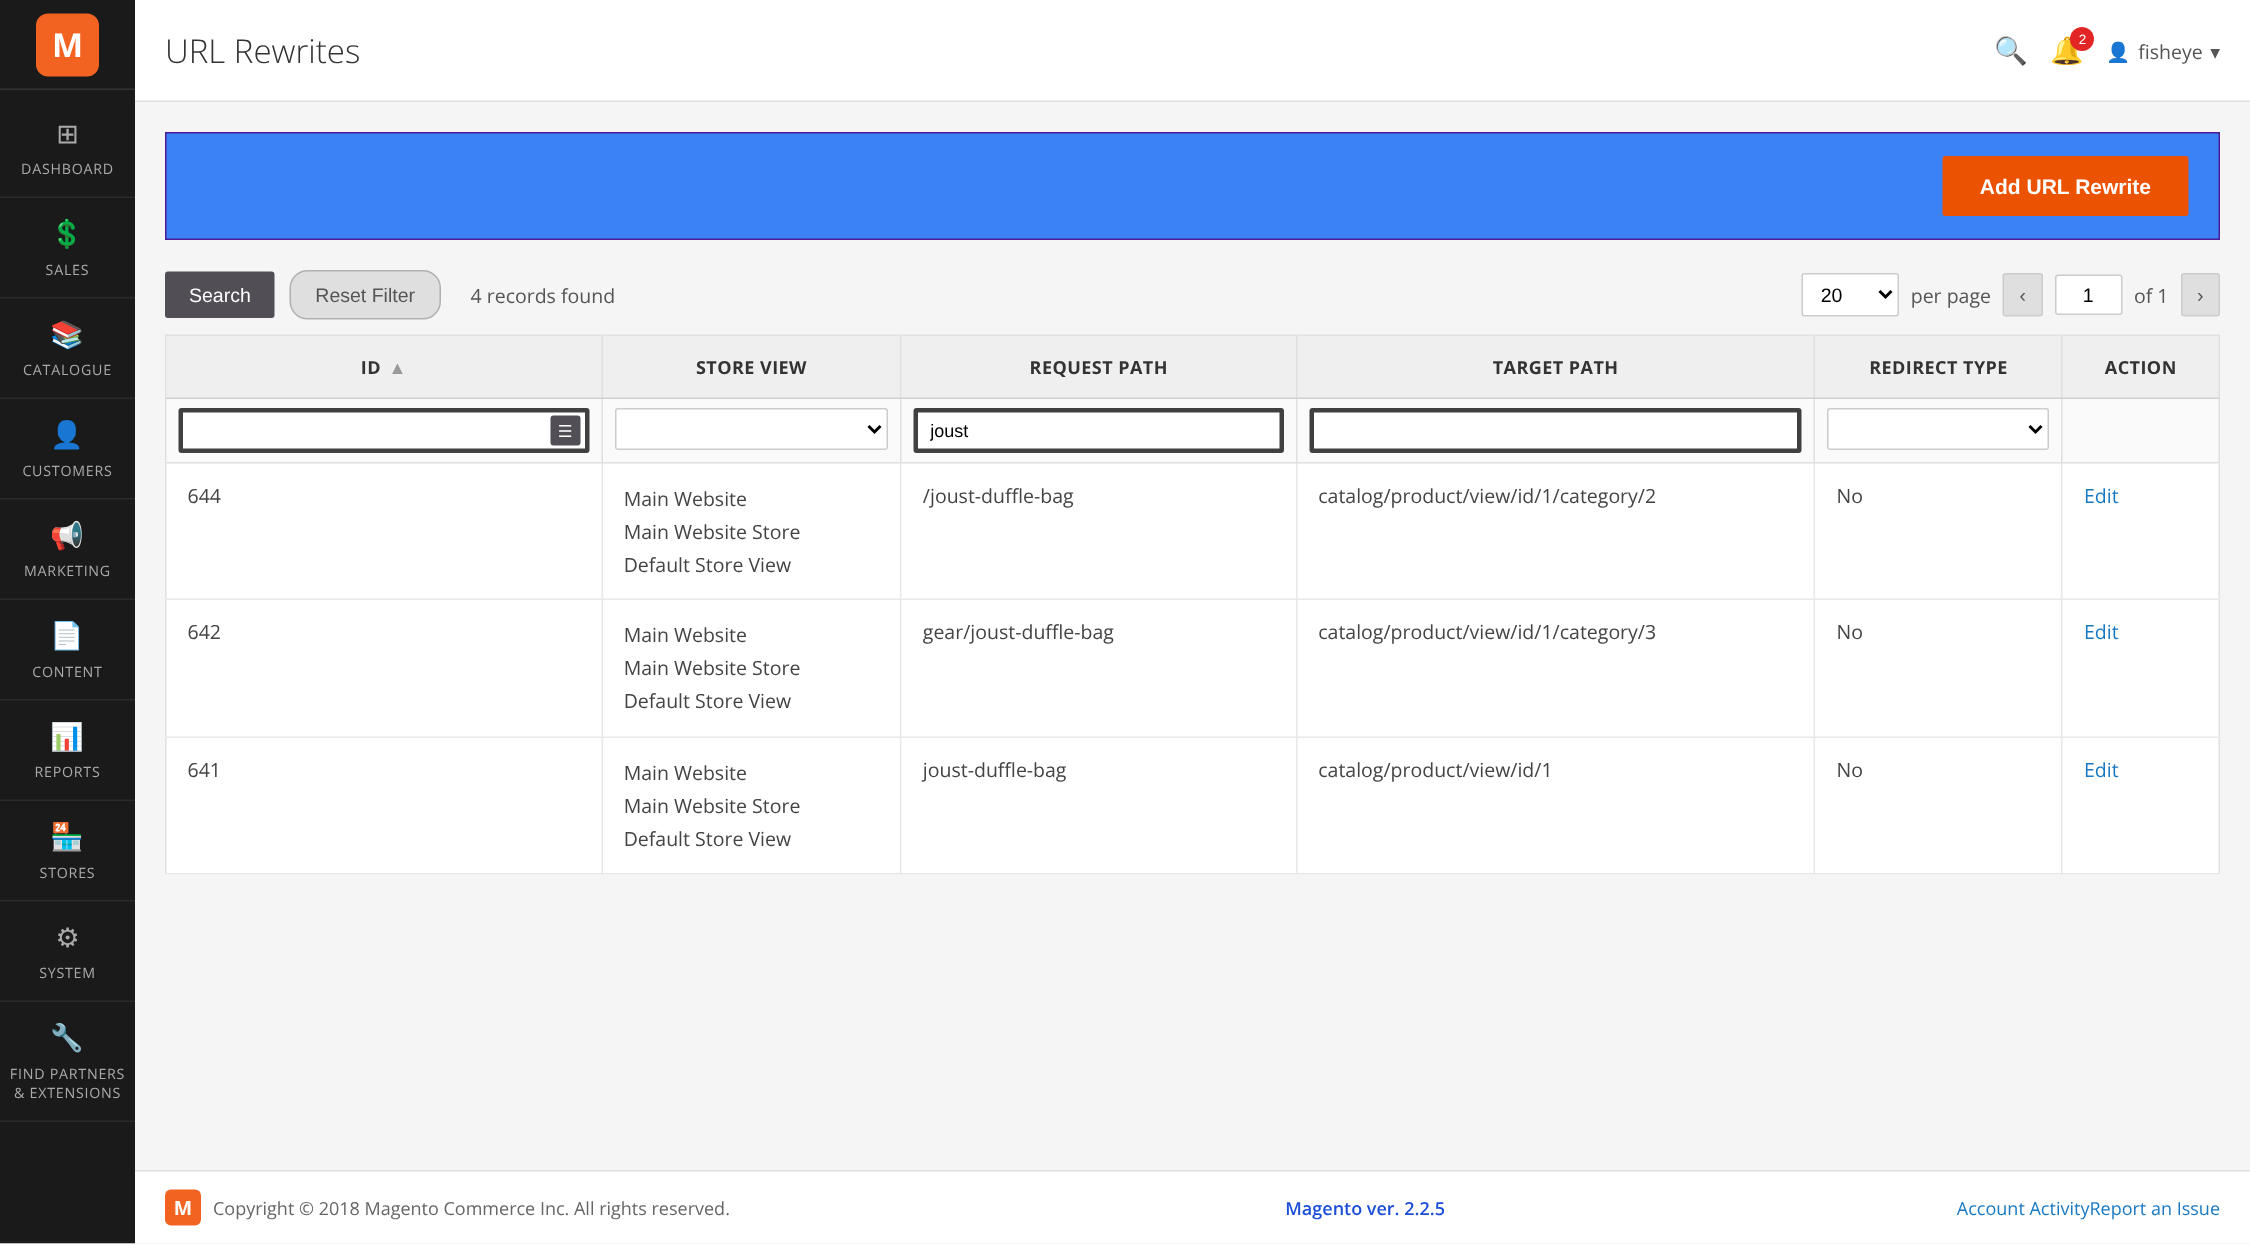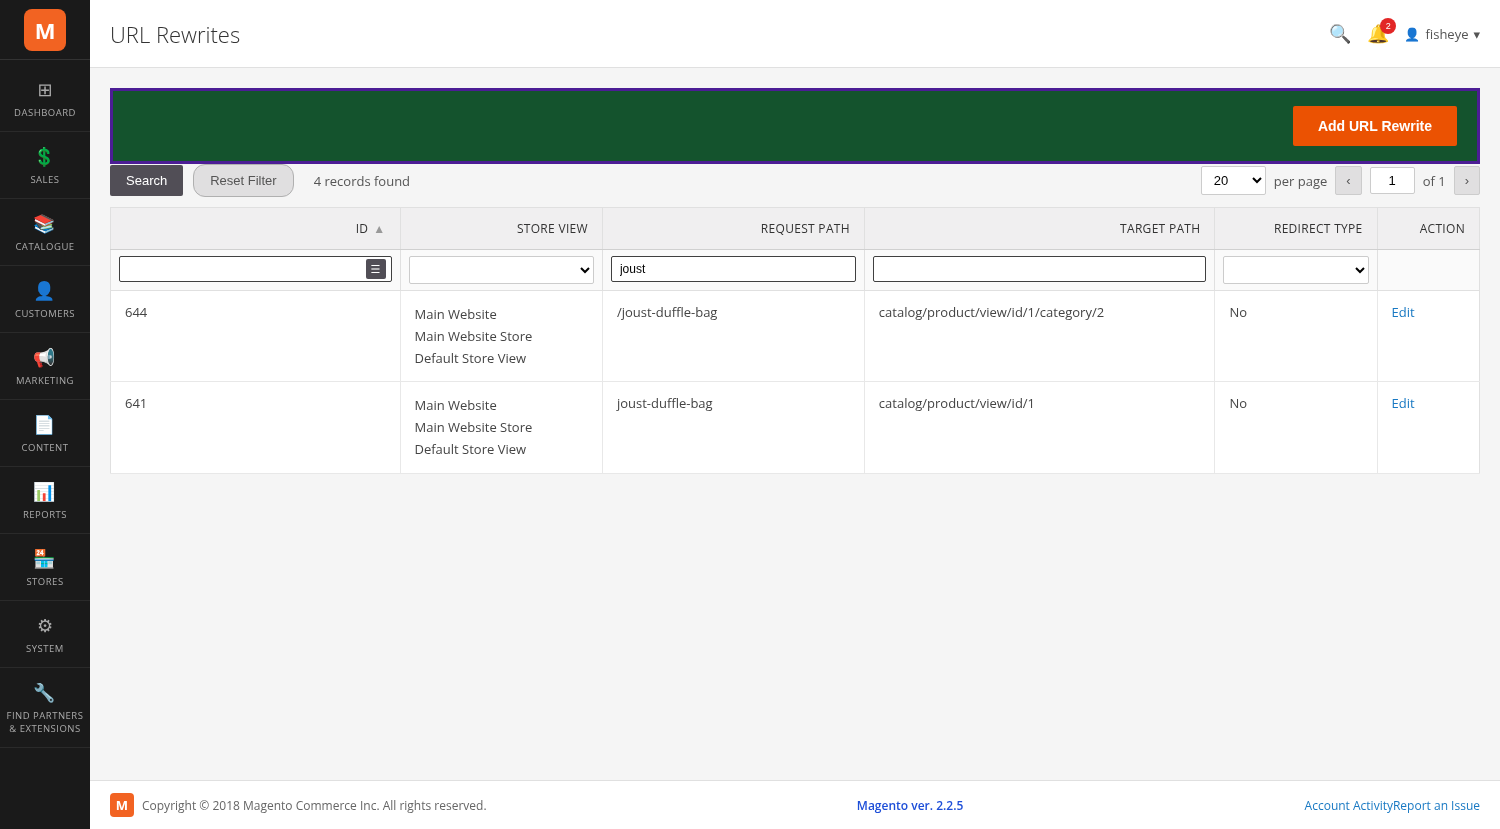--- a/index.html
+++ b/index.html
@@ -119,25 +119,26 @@
 
     
     .content {
       flex: 1;
       padding: 20px;
       overflow-y: auto;
     }
 
     
     .action-bar {
-      background: #14532d;
+      background: #3b82f6;
       padding: 15px 20px;
+      margin-bottom: 20px;
       display: flex;
       justify-content: flex-end;
-      border: 3px solid #4c1d95;
+      border: 1px solid #4c1d95;
     }
     .btn-add {
       background: #eb5202;
       color: white;
       border: none;
       padding: 12px 25px;
       font-size: 14px;
       cursor: pointer;
       font-weight: 600;
       border-radius: 2px;
@@ -211,44 +212,44 @@
     
     .data-table {
       width: 100%;
       border-collapse: collapse;
       background: #fff;
       border: 1px solid #e0e0e0;
     }
     .data-table th {
       background: #f0eff0;
       padding: 12px 14px;
-      text-align: right;
+      text-align: center;
       font-size: 12px;
-      font-weight: 400;
+      font-weight: 700;
       color: #333;
       border-bottom: 1px solid #d0d0d0;
       border-right: 1px solid #e0e0e0;
       text-transform: uppercase;
       letter-spacing: 0.3px;
     }
     .data-table th:last-child { border-right: none; }
     .th-with-sort { cursor: pointer; }
     .sort-icon { margin-left: 5px; color: #999; }
 
     
     .data-table .filter-row td {
       padding: 6px 8px;
       background: #fafafa;
       border-bottom: 1px solid #e0e0e0;
       border-right: 1px solid #e0e0e0;
     }
     .data-table .filter-row td:last-child { border-right: none; }
     .filter-input {
       width: 100%;
-      border: 1px solid #404040;
+      border: 3px solid #404040;
       padding: 5px 8px;
       font-size: 12px;
       border-radius: 2px;
     }
     .filter-select {
       width: 100%;
       border: 1px solid #ccc;
       padding: 5px 8px;
       font-size: 12px;
       border-radius: 2px;
@@ -444,20 +445,28 @@
       <tbody id="table-body">
           <tr>
     <td>644</td>
     <td class="store-view-cell">Main Website<br>Main Website Store<br>Default Store View</td>
     <td>/joust-duffle-bag</td>
     <td>catalog/product/view/id/1/category/2</td>
     <td>No</td>
     <td><a class="edit-link" href="#">Edit</a></td>
   </tr>
           <tr>
+    <td>642</td>
+    <td class="store-view-cell">Main Website<br>Main Website Store<br>Default Store View</td>
+    <td>gear/joust-duffle-bag</td>
+    <td>catalog/product/view/id/1/category/3</td>
+    <td>No</td>
+    <td><a class="edit-link" href="#">Edit</a></td>
+  </tr>
+          <tr>
     <td>641</td>
     <td class="store-view-cell">Main Website<br>Main Website Store<br>Default Store View</td>
     <td>joust-duffle-bag</td>
     <td>catalog/product/view/id/1</td>
     <td>No</td>
     <td><a class="edit-link" href="#">Edit</a></td>
   </tr>
         </tbody>
     </table>
 

